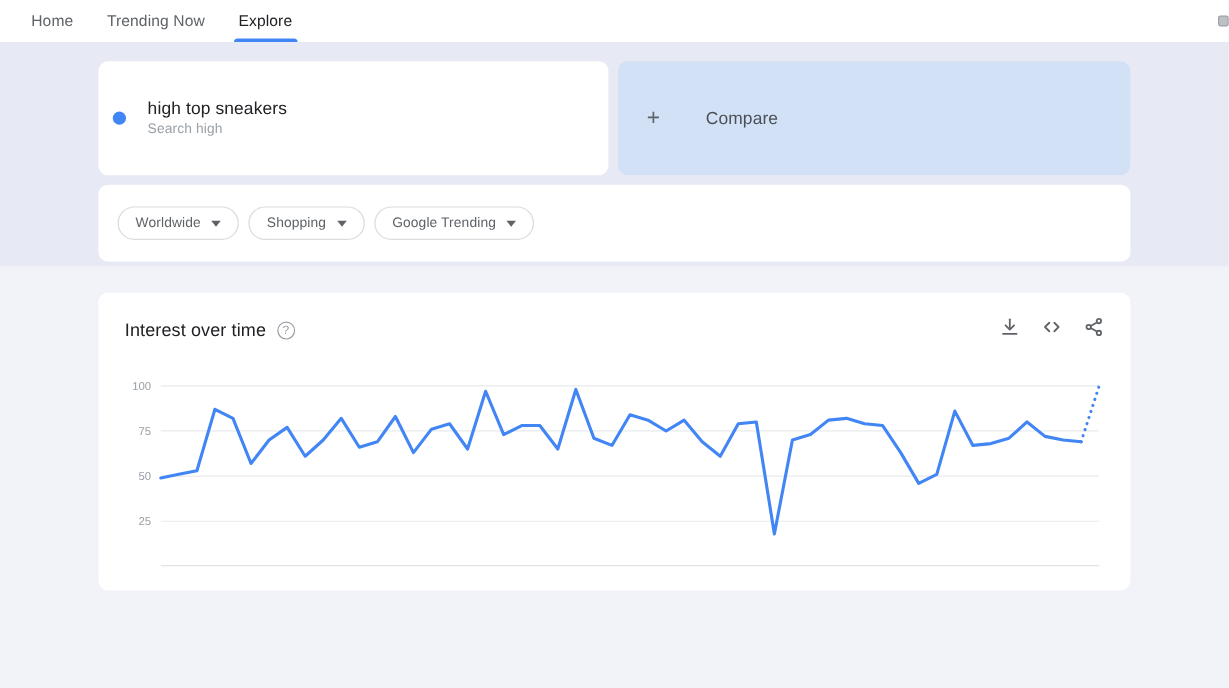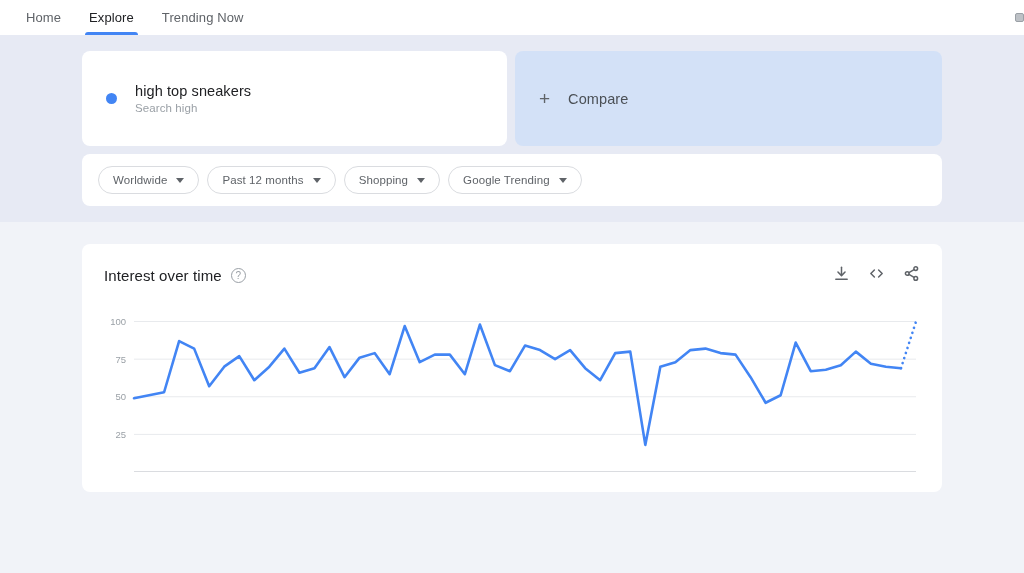--- a/index.html
+++ b/index.html
@@ -70,21 +70,21 @@
   .wrap { width: 860px; margin: 0 auto; }
 
   .terms-row { display: flex; gap: 8px; }
   .term-card {
     flex: 0 0 425px;
     height: 95px;
     background: #ffffff;
     border-radius: 8px;
     display: flex;
     align-items: center;
-    padding: 0 24px;
+    padding: 0 12px;
   }
   .term-dot {
     width: 11px; height: 11px;
     border-radius: 50%;
     background: #4285f4;
     flex: 0 0 auto;
     margin-right: 18px;
   }
   .term-text { display: flex; flex-direction: column; gap: 3px; }
   .term-title { font-size: 14.5px; color: #202124; letter-spacing: .1px; }
@@ -100,25 +100,25 @@
     padding: 0 24px;
     cursor: pointer;
   }
   .compare-plus {
     font-size: 19px;
     color: #5f6368;
     line-height: 1;
     margin-right: 18px;
     font-weight: 300;
   }
-  .compare-label { font-size: 14.5px; color: #4b5056; letter-spacing: .1px; }
+  .compare-label { font-size: 14.5px; color: #4b5056; letter-spacing: .1px; margin-left: 20px; }
 
   .filters-card {
     margin-top: 8px;
-    height: 52px;
+    height: 64px;
     background: #ffffff;
     border-radius: 8px;
     display: flex;
     align-items: center;
     padding: 0 16px;
     gap: 8px;
   }
   .chip {
     height: 28px;
     border: 1px solid #dadce0;
@@ -190,25 +190,25 @@
   }
 </style>
 </head>
 <body>
 
 <div class="topbar">
   <div class="nav-tabs">
     <div class="nav-tab">
       <span>Home</span>
     </div>
+    <div class="nav-tab">
+      <span>Trending Now</span>
+    </div>
     <div class="nav-tab active">
       <span>Explore</span>
-    </div>
-    <div class="nav-tab">
-      <span>Trending Now</span>
     </div>
   </div>
   <div class="topbar-right">
     <div class="corner-dot"></div>
   </div>
 </div>
 
 <div class="hero">
   <div class="wrap">
 
@@ -222,24 +222,20 @@
       </div>
       <div class="compare-card">
         <span class="compare-plus">+</span>
         <span class="compare-label">Compare</span>
       </div>
     </div>
 
     <div class="filters-card">
       <div class="chip">
         <span>Worldwide</span>
-        <span class="caret"></span>
-      </div>
-      <div class="chip">
-        <span>Past 12 months</span>
         <span class="caret"></span>
       </div>
       <div class="chip">
         <span>Shopping</span>
         <span class="caret"></span>
       </div>
       <div class="chip">
         <span>Google Trending</span>
         <span class="caret"></span>
       </div>

